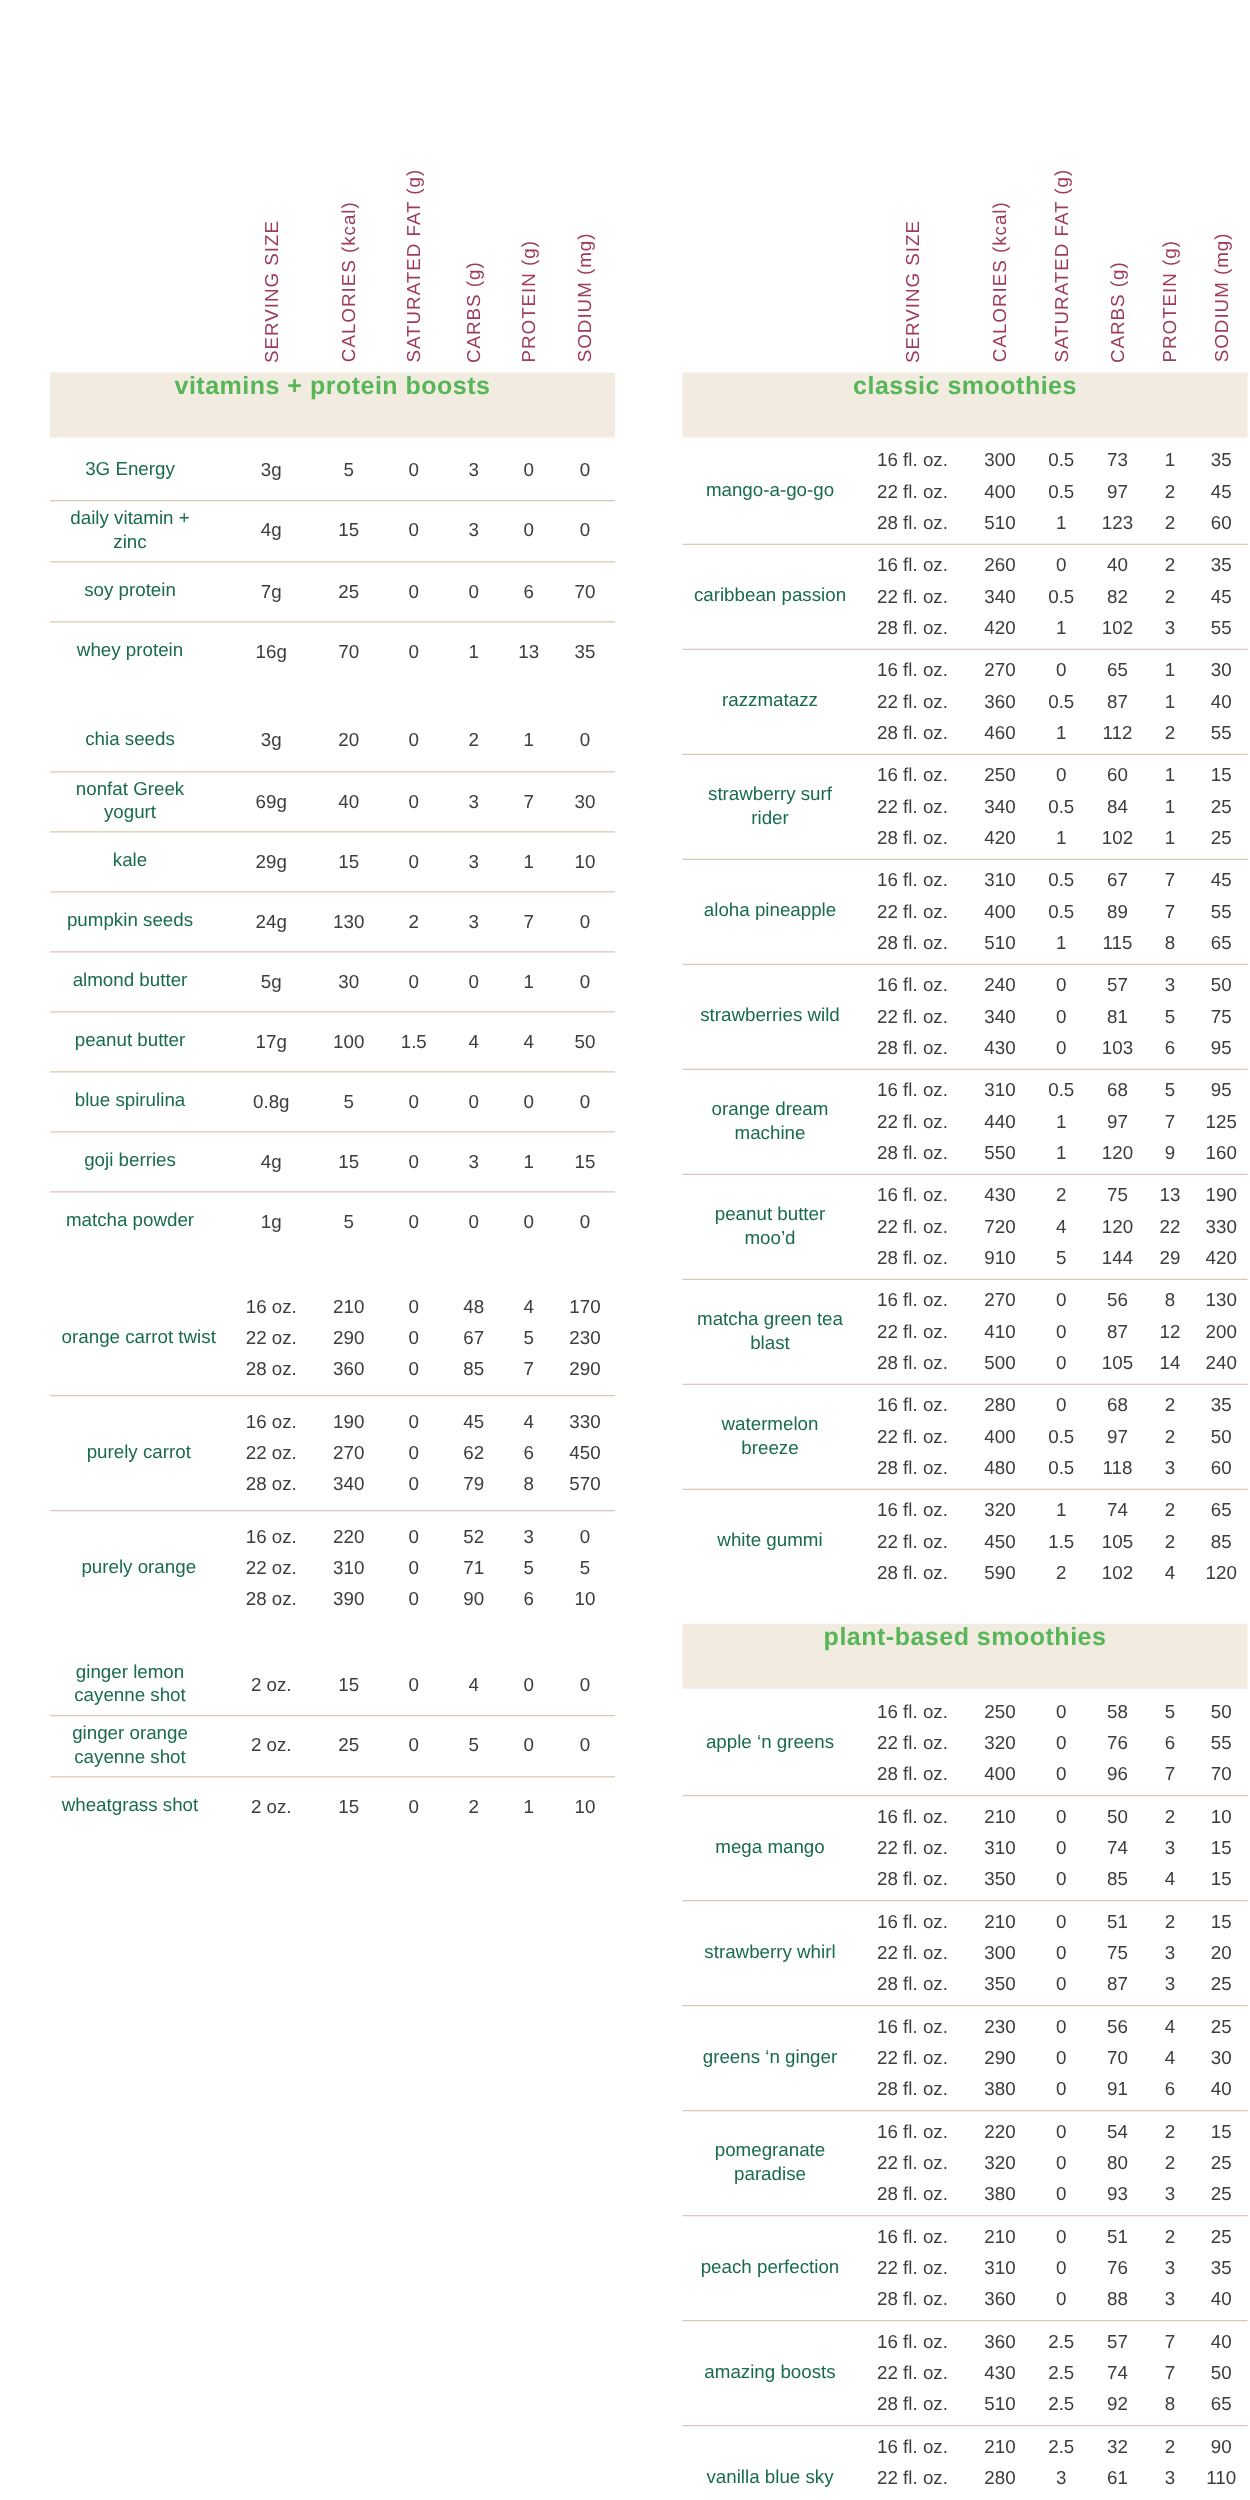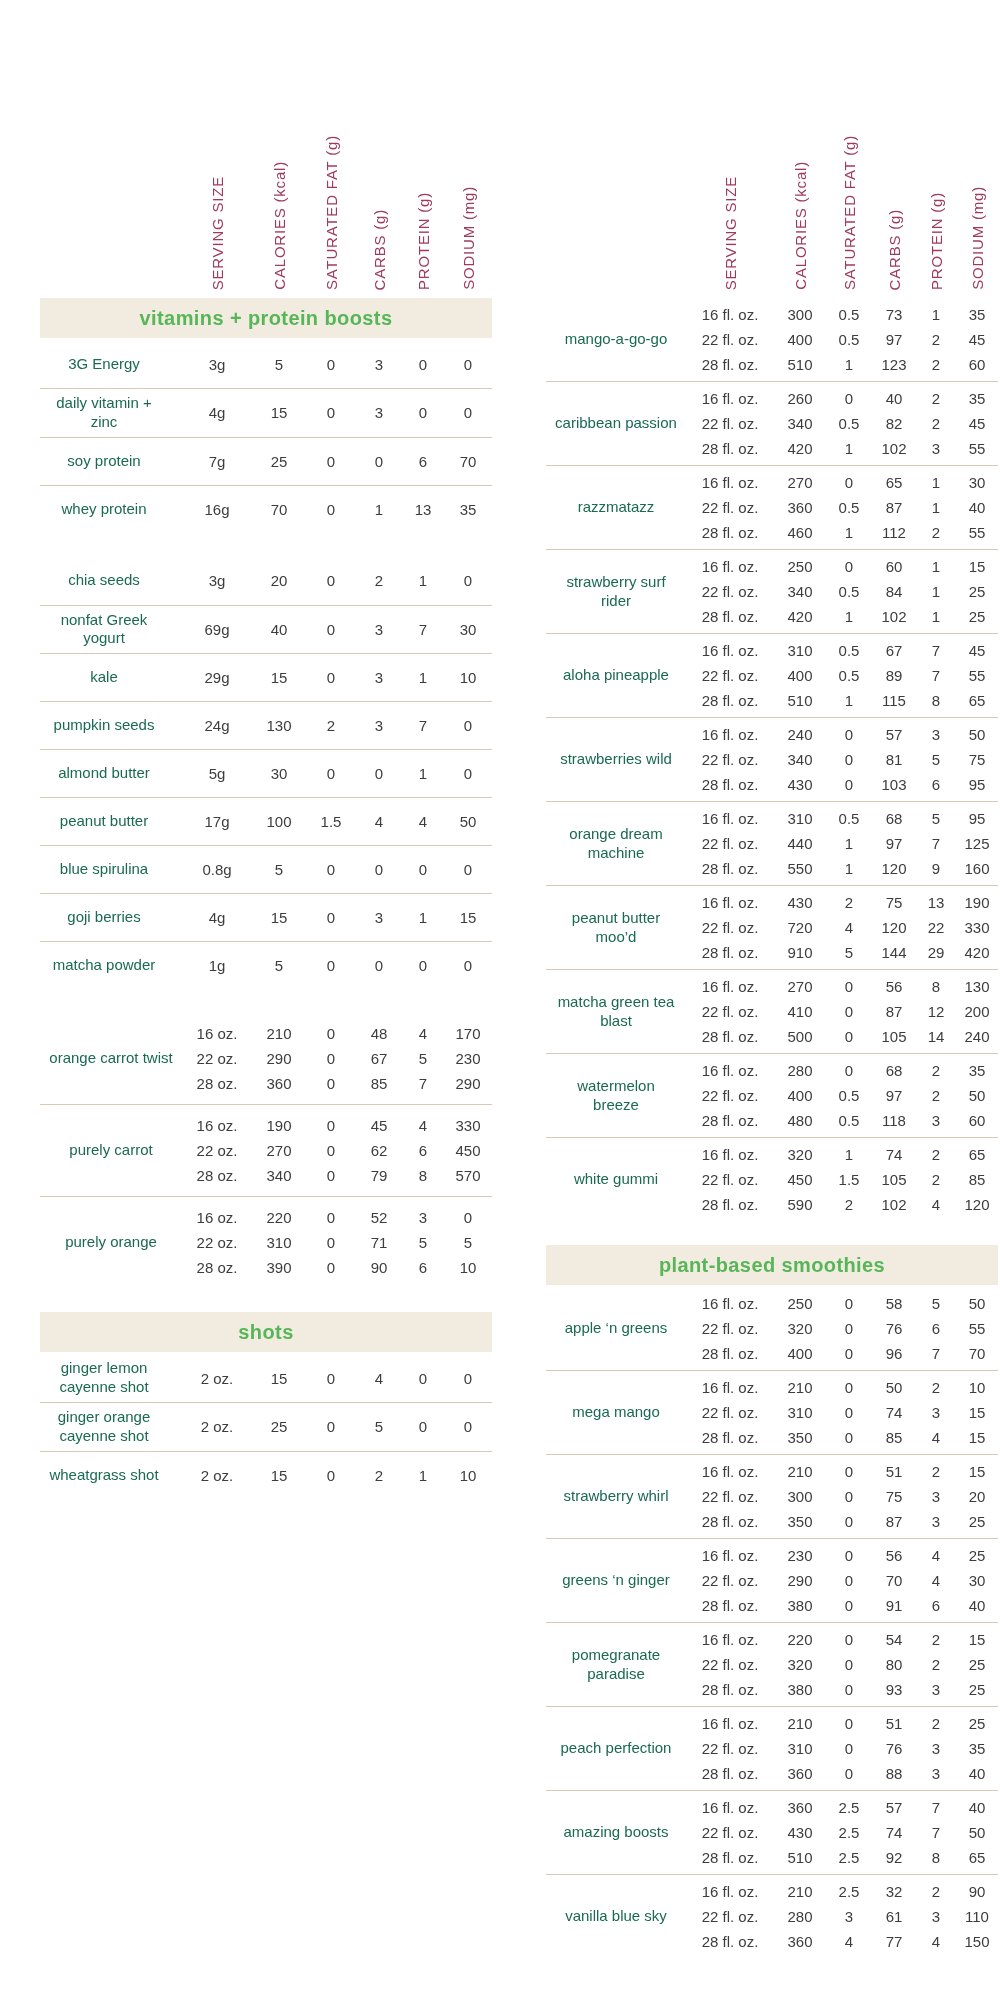--- a/index.html
+++ b/index.html
@@ -19,22 +19,22 @@
   .hgrid { flex:1; display:grid; grid-template-columns:var(--vcols); }
   .hcell { height:224px; display:flex; align-items:flex-end; justify-content:center; }
   .hcell span {
     writing-mode:vertical-rl; transform:rotate(180deg);
     font-size:15px; letter-spacing:0.8px; color:#9e3a5d; white-space:nowrap;
   }
 
   .section { margin-bottom:24px; }
   .section:last-child { margin-bottom:16px; }
   .section-bar {
-    background:#f1ebe0; height:40px; margin-bottom:2px;
-    display:flex; align-items:center; justify-content:center;
+    background:#f1ebe0; height:52px; margin-bottom:2px;
+    display:flex; justify-content:center;
   }
   .section-bar span { color:#57b657; font-size:20px; font-weight:bold; letter-spacing:0.4px; }
 
   .item { display:flex; align-items:center; padding:5px 0; }
   .item + .item { border-top:1px solid #d9c8b4; }
   .item.single { min-height:48px;gap:14px; }
   .item.multi  { padding:8px 0; }
   #col-right .item.multi { padding:4px 0; }
 
   .item .name {
@@ -332,23 +332,20 @@
               <div class="vcell">390</div>
               <div class="vcell">0</div>
               <div class="vcell">90</div>
               <div class="vcell">6</div>
               <div class="vcell">10</div>
             </div>
           </div>
         </div>
       </div>
       <div class="section">
-        <div class="section-bar">
-          <span>shots</span>
-        </div>
         <div class="item single">
           <div class="name">ginger lemon cayenne shot</div>
           <div class="rows">
             <div class="vrow">
               <div class="vcell">2 oz.</div>
               <div class="vcell">15</div>
               <div class="vcell">0</div>
               <div class="vcell">4</div>
               <div class="vcell">0</div>
               <div class="vcell">0</div>
@@ -401,20 +398,23 @@
           </div>
           <div class="hcell">
             <span>PROTEIN (g)</span>
           </div>
           <div class="hcell">
             <span>SODIUM (mg)</span>
           </div>
         </div>
       </div>
       <div class="section">
+        <div class="section-bar">
+          <span>classic smoothies</span>
+        </div>
         <div class="item multi">
           <div class="name">mango-a-go-go</div>
           <div class="rows">
             <div class="vrow">
               <div class="vcell">16 fl. oz.</div>
               <div class="vcell">300</div>
               <div class="vcell">0.5</div>
               <div class="vcell">73</div>
               <div class="vcell">1</div>
               <div class="vcell">35</div>

